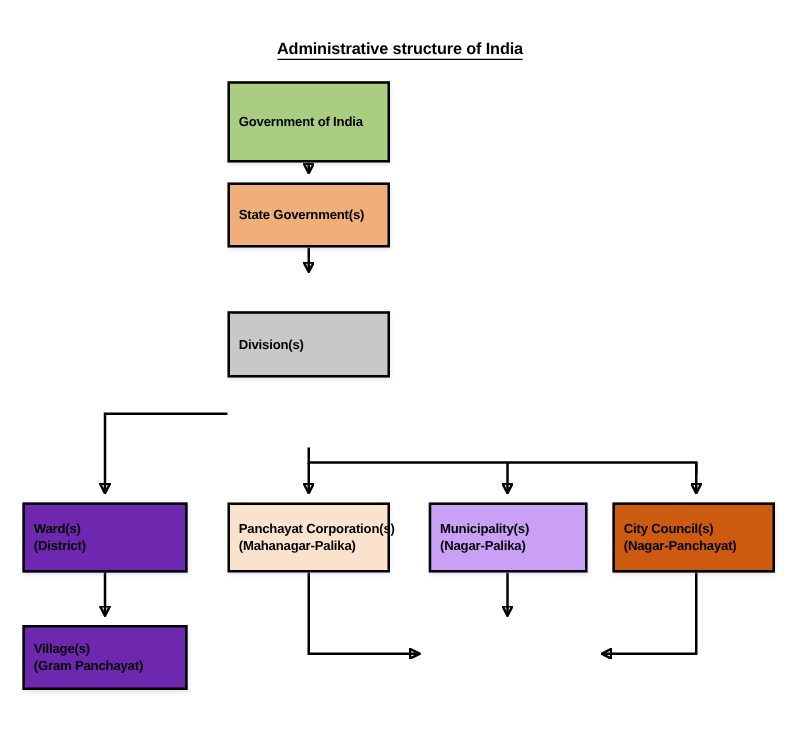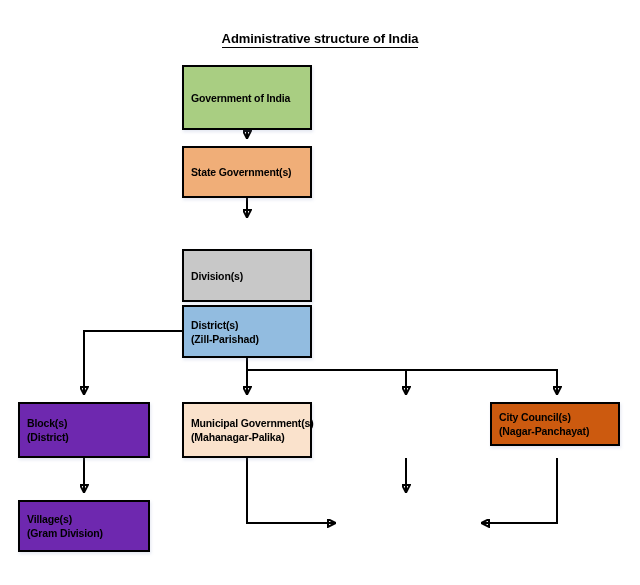--- a/index.html
+++ b/index.html
@@ -113,40 +113,40 @@
   </div>
 
   <div class="node" style="left:182px; top:146px; width:130px; height:52px; background:#F0AE78;">
     <span class="l1">State Government(s)</span>
   </div>
 
   <div class="node" style="left:182px; top:225px; width:130px; height:53px; background:#C8C8C8;margin-top:24px;">
     <span class="l1">Division(s)</span>
   </div>
 
-  <div class="node" style="left:182px; top:305px; width:130px; height:53px; background:#92BCE0;">
-    <span class="l1">District(s)</span>
-    <span class="l2">(Zill-Parishad)</span>
-  </div>
 
   <div class="node" style="left:18px; top:402px; width:132px; height:56px; background:#6E28AF;">
-    <span class="l1">Block(s)</span>
+    <span class="l1">Ward(s)</span>
     <span class="l2">(District)</span>
   </div>
 
   <div class="node" style="left:18px; top:500px; width:132px; height:52px; background:#6E28AF;text-align:right;">
     <span class="l1">Village(s)</span>
-    <span class="l2">(Gram Division)</span>
+    <span class="l2">(Gram Panchayat)</span>
   </div>
 
   <div class="node" style="left:182px; top:402px; width:130px; height:56px; background:#FAE2CC;">
-    <span class="l1">Municipal Government(s)</span>
+    <span class="l1">Panchayat Corporation(s)</span>
     <span class="l2">(Mahanagar-Palika)</span>
   </div>
 
+  <div class="node" style="left:343px; top:402px; width:127px; height:56px; background:#C9A0F5;">
+    <span class="l1">Municipality(s)</span>
+    <span class="l2">(Nagar-Palika)</span>
+  </div>
 
-  <div class="node" style="left:490px; top:402px; width:130px; height:44px; background:#CC5A0F;">
+  <div class="node" style="left:490px; top:402px; width:130px; height:56px; background:#CC5A0F;">
     <span class="l1">City Council(s)</span>
     <span class="l2">(Nagar-Panchayat)</span>
   </div>
 
 
 </div>
 
 </body></html>

